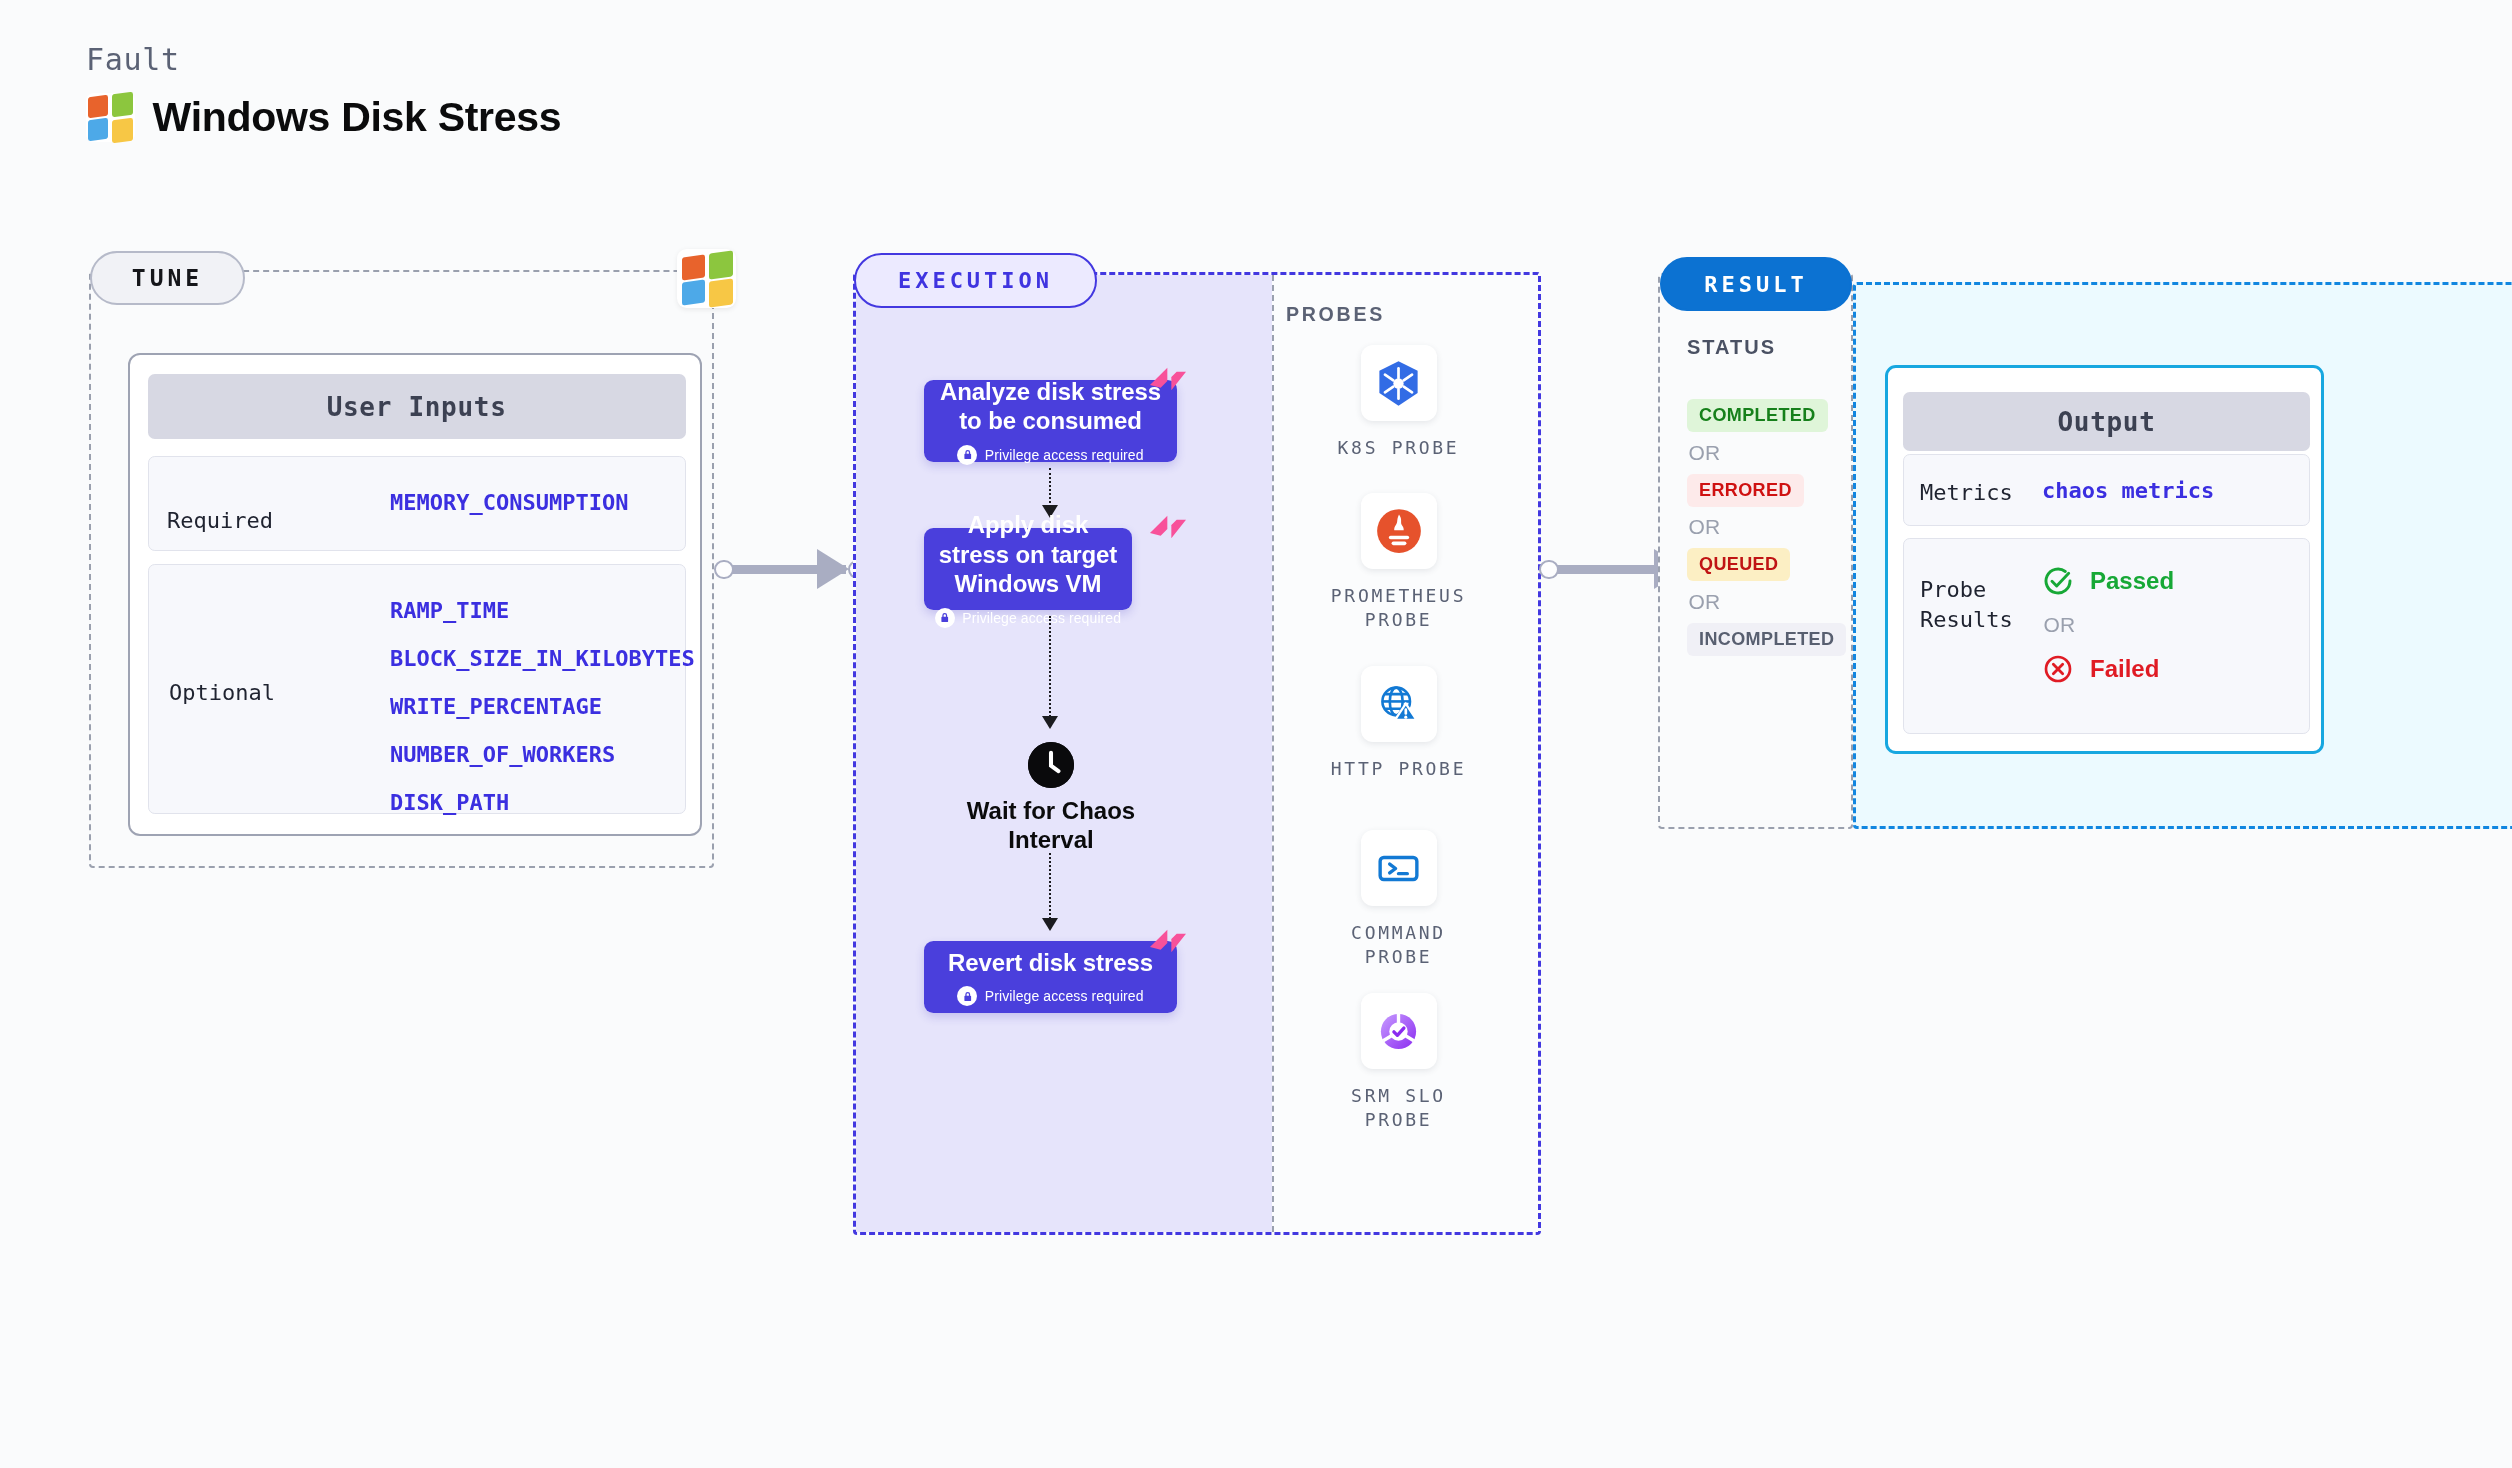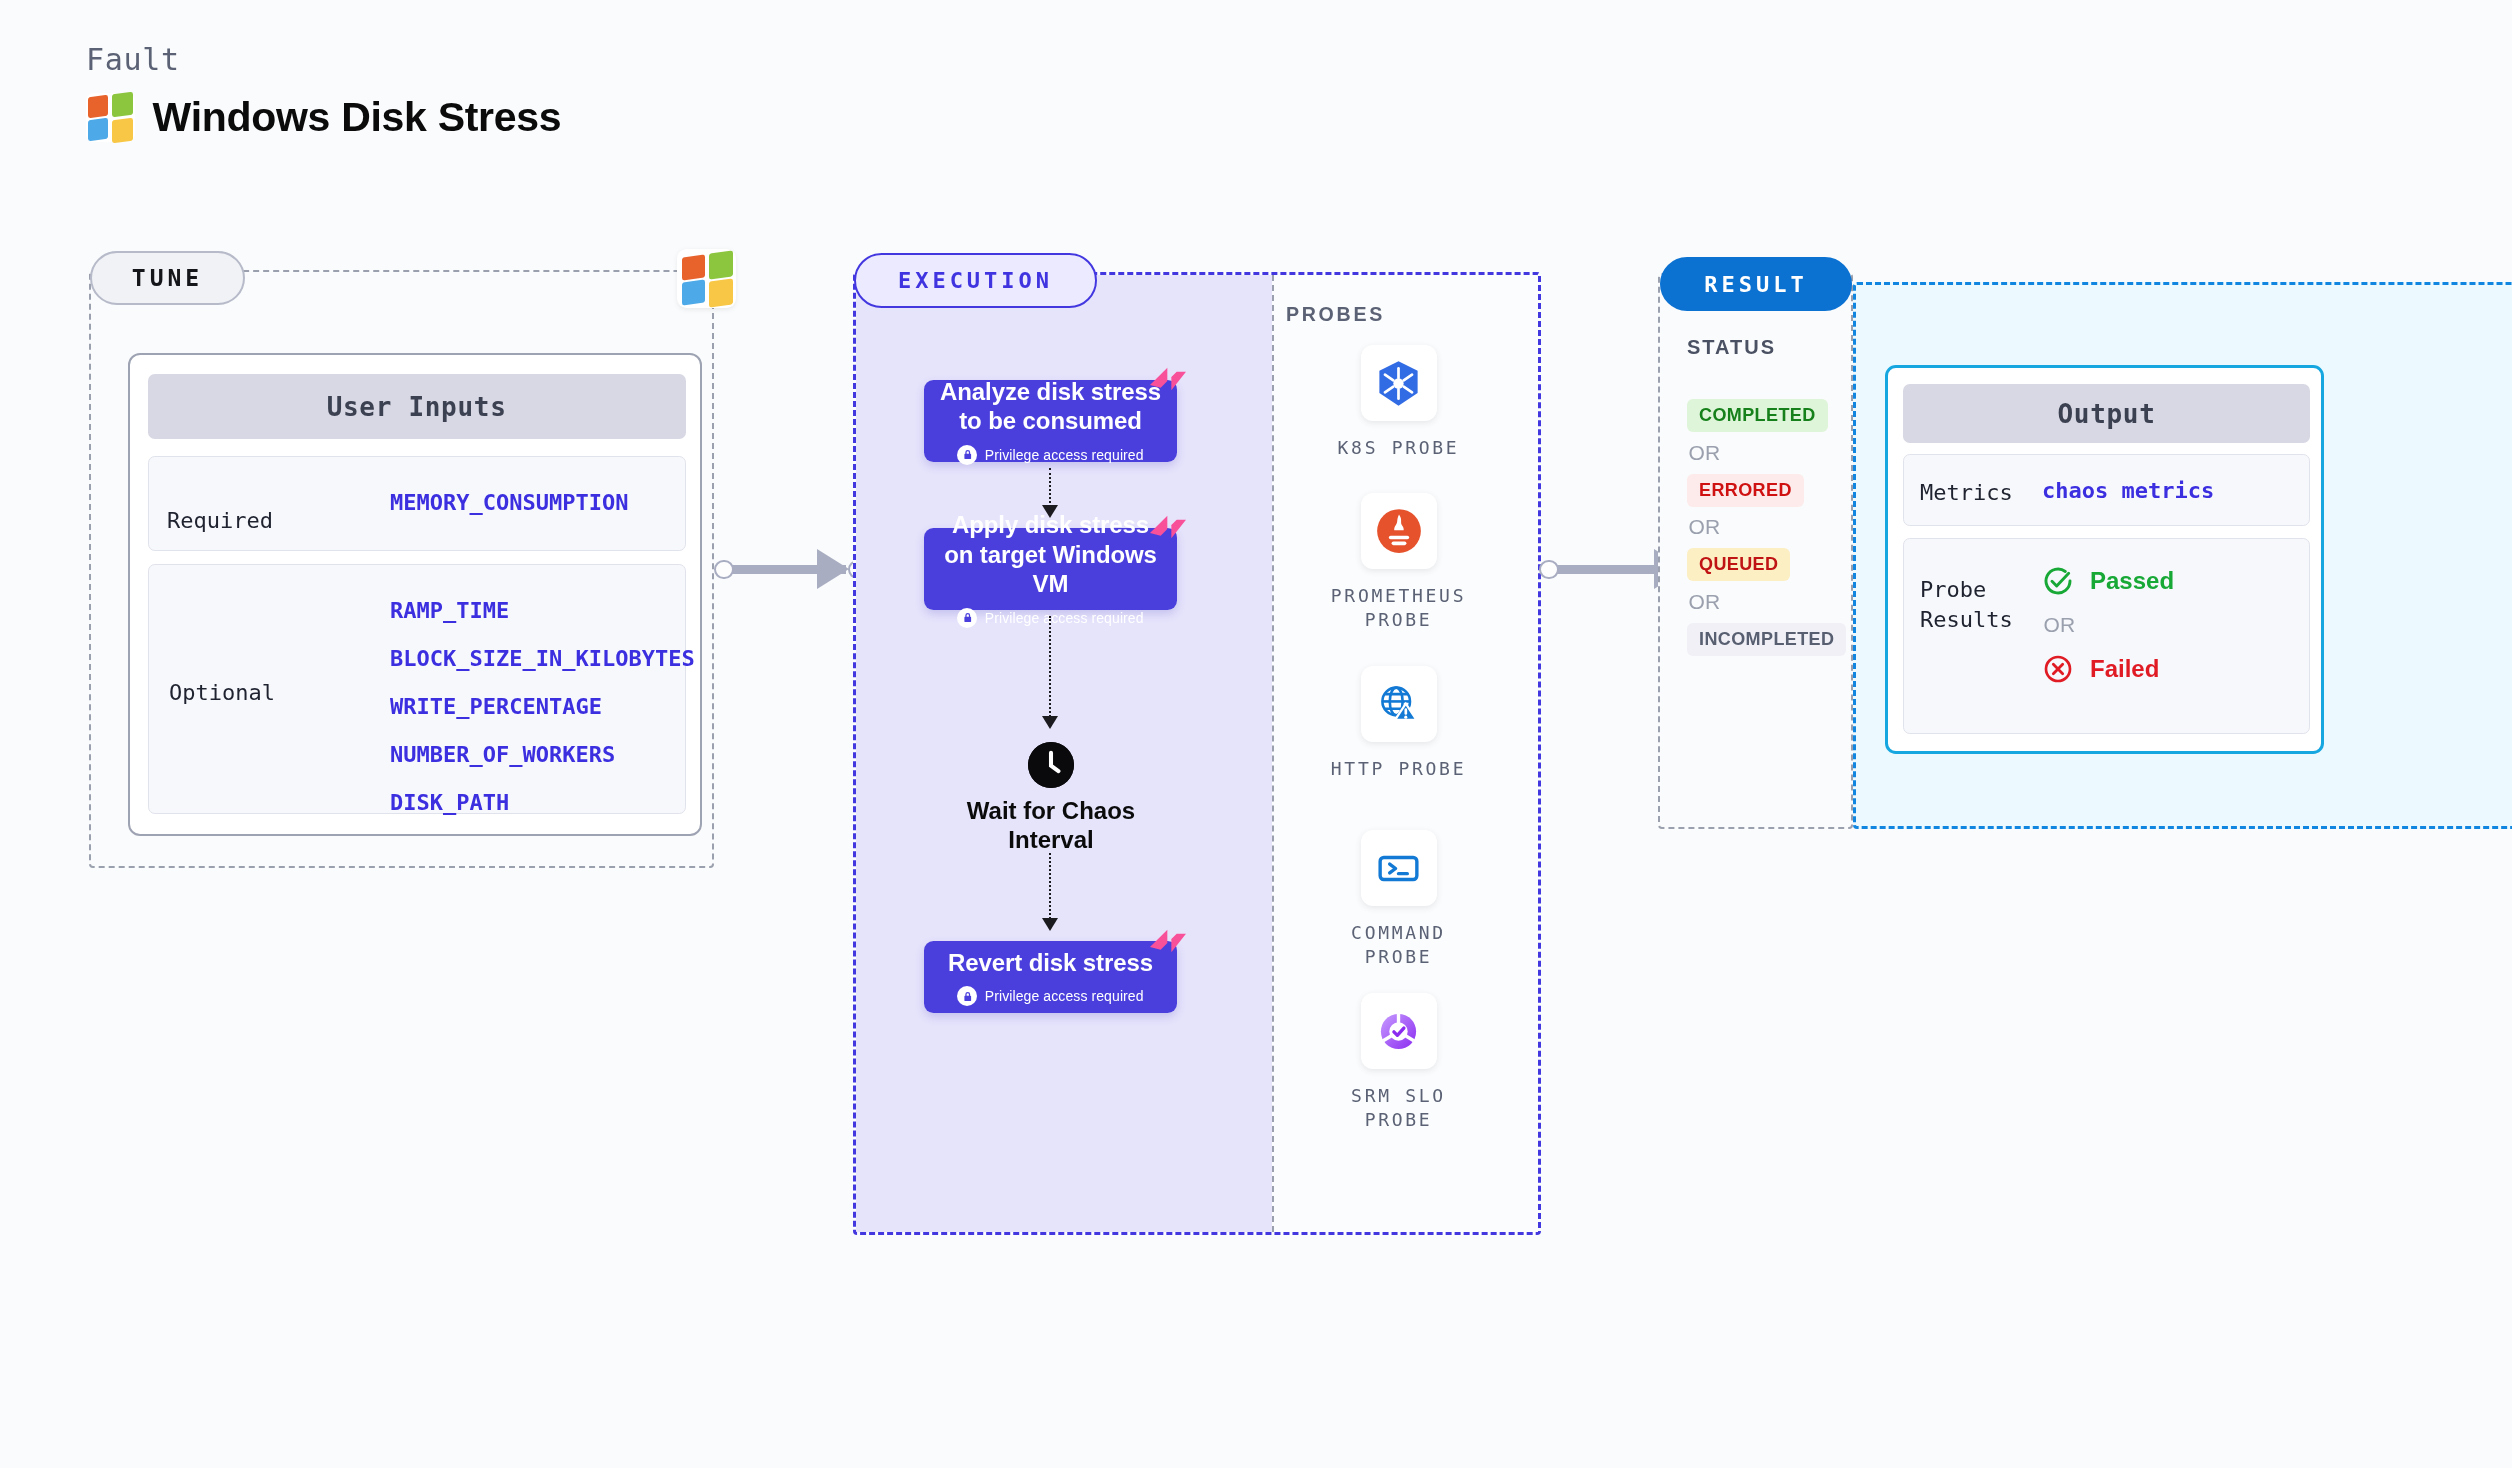--- a/index.html
+++ b/index.html
@@ -228,21 +228,21 @@
       <span class="txt">Privilege access required</span>
     </div>
   </div>
   <svg class="nbadge" style="left:1147px; top:361px;" viewBox="0 0 62 54">
     <path d="M4 36 L30 10 L30 30 L44 16 L58 16 L36 44 L36 24 L20 40 Z" fill="#f8519a"></path>
   </svg>
 
   <div class="vdash" style="left:1049px; top:468px; height:39px;"></div>
   <div class="vhead" style="left:1042px; top:505px;"></div>
 
-  <div class="stepbox" style="left:924px; top:528px; width:253px; height:82px;">
+  <div class="stepbox" style="left:924px; top:528px; width:208px; height:82px;">
     <div class="title">Apply disk stress on target Windows VM</div>
     <div class="privrow">
       <span class="lockicon">
         <svg viewBox="0 0 24 24" fill="#4a3fdc">
             <path d="M12 2a5 5 0 0 0-5 5v3H6a1 1 0 0 0-1 1v9a1 1 0 0 0 1 1h12a1 1 0 0 0 1-1v-9a1 1 0 0 0-1-1h-1V7a5 5 0 0 0-5-5zm0 2.6A2.4 2.4 0 0 1 14.4 7v3H9.6V7A2.4 2.4 0 0 1 12 4.6z"></path>
           </svg>
       </span>
       <span class="txt">Privilege access required</span>
     </div>
   </div>
@@ -382,21 +382,21 @@
     <div class="badge" style="background:#dff5d9;color:#16801b;">COMPLETED</div>
     <div class="orlbl">OR</div>
     <div class="badge" style="background:#fdeaea;color:#cf1111;">ERRORED</div>
     <div class="orlbl">OR</div>
     <div class="badge" style="background:#fcefc4;color:#c01414;">QUEUED</div>
     <div class="orlbl">OR</div>
     <div class="badge" style="background:#f0f0f6;color:#585f70;">INCOMPLETED</div>
   </div>
 
   <div class="outcard" style="left:1885px; top:365px; width:439px; height:389px;">
-    <div class="card-hdr" style="left:15px; top:16px; width:407px; height:59px;">Output</div>
+    <div class="card-hdr" style="left:15px; top:24px; width:407px; height:59px;">Output</div>
 
     <div class="sect" style="left:15px; top:86px; width:407px; height:72px;"></div>
     <div class="sect-label" style="left:32px; top:110px;">Metrics</div>
     <div class="sect-val" style="left:154px; top:110px;">chaos metrics</div>
 
     <div class="sect" style="left:15px; top:170px; width:407px; height:196px;"></div>
     <div class="sect-label" style="left:32px; top:207px;">Probe
 Results</div>
 
     <div class="outlist" style="left:154px; top:197px;">

